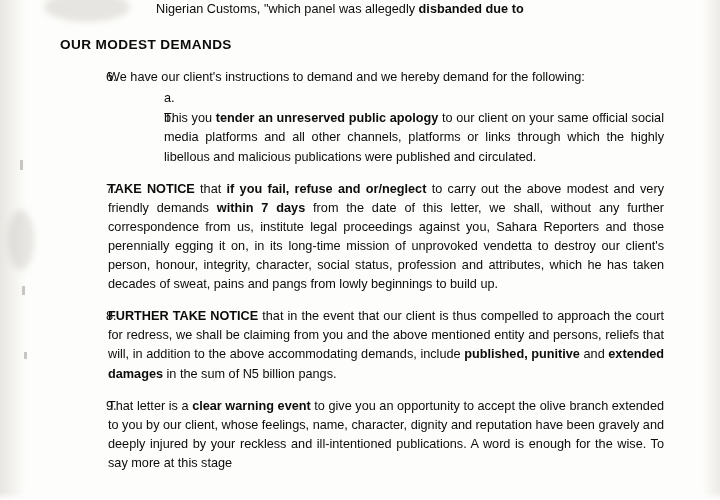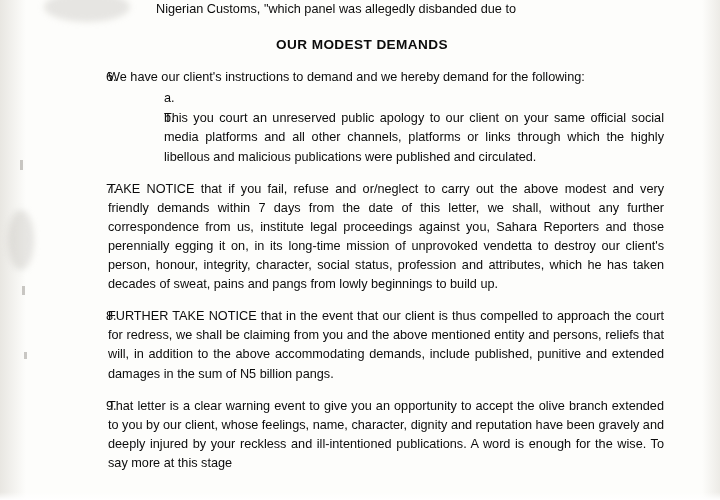--- a/index.html
+++ b/index.html
@@ -58,21 +58,20 @@
 
   .para-top {
     text-align: justify;
     margin: 0;
     padding-top: 0px;
     text-indent: 96px;
   }
   .para-top .ln2 { display: block; text-indent: 0; }
 
   .heading {
-    text-align: center;
     font-weight: bold;
     font-size: 13.6px;
     letter-spacing: 0.4px;
     margin: 16px 0 14px 0;
   }
 
   .item {
     display: flex;
     align-items: flex-start;
     margin-bottom: 13px;
@@ -100,21 +99,21 @@
   .sub-letter {
     width: 24px;
     flex: 0 0 24px;
     padding-left: 56px;
     box-sizing: border-box;
   }
   .sub-body {
     flex: 1 1 auto;
     text-align: justify;
   }
-  b { font-weight: normal; margin-top: 24px; }
+  b { font-weight: bold; margin-top: 24px; }
   .clip-bottom {
     position: absolute;
     left: 0; bottom: 0;
     width: 720px; height: 8px;
     background: linear-gradient(to top, rgba(255,255,255,0.95), rgba(255,255,255,0));
     pointer-events: none;
   }
 </style>
 </head>
 <body>
@@ -141,21 +140,21 @@
       <div class="item-num">6.</div>
       <div class="item-body">
         <span>We have our client's instructions to demand and we hereby demand for the following:</span>
         <div class="sub-list">
           <div class="sub-item">
             <div class="sub-letter">a.</div>
           </div>
           <div class="sub-item">
             <div class="sub-letter">b.</div>
             <div class="sub-body">
-              <span>This you </span><b>court an unreserved public apology</b><span> to our client on your same official social media platforms and all other channels, platforms or links through which the highly libellous and malicious publications were published and circulated.</span>
+              <span>This you </span><b>tender an unreserved public apology</b><span> to our client on your same official social media platforms and all other channels, platforms or links through which the highly libellous and malicious publications were published and circulated.</span>
             </div>
           </div>
         </div>
       </div>
     </div>
 
     <div class="item">
       <div class="item-num">7.</div>
       <div class="item-body">
         <b>TAKE NOTICE</b><span> that </span><b>if you fail, refuse and or/neglect</b><span> to carry out the above modest and very friendly demands </span><b>within 7 days</b><span> from the date of this letter, we shall, without any further correspondence from us, institute legal proceedings against you, Sahara Reporters and those perennially egging it on, in its long-time mission of unprovoked vendetta to destroy our client's person, honour, integrity, character, social status, profession and attributes, which he has taken decades of sweat, pains and pangs from lowly beginnings to build up.</span>

